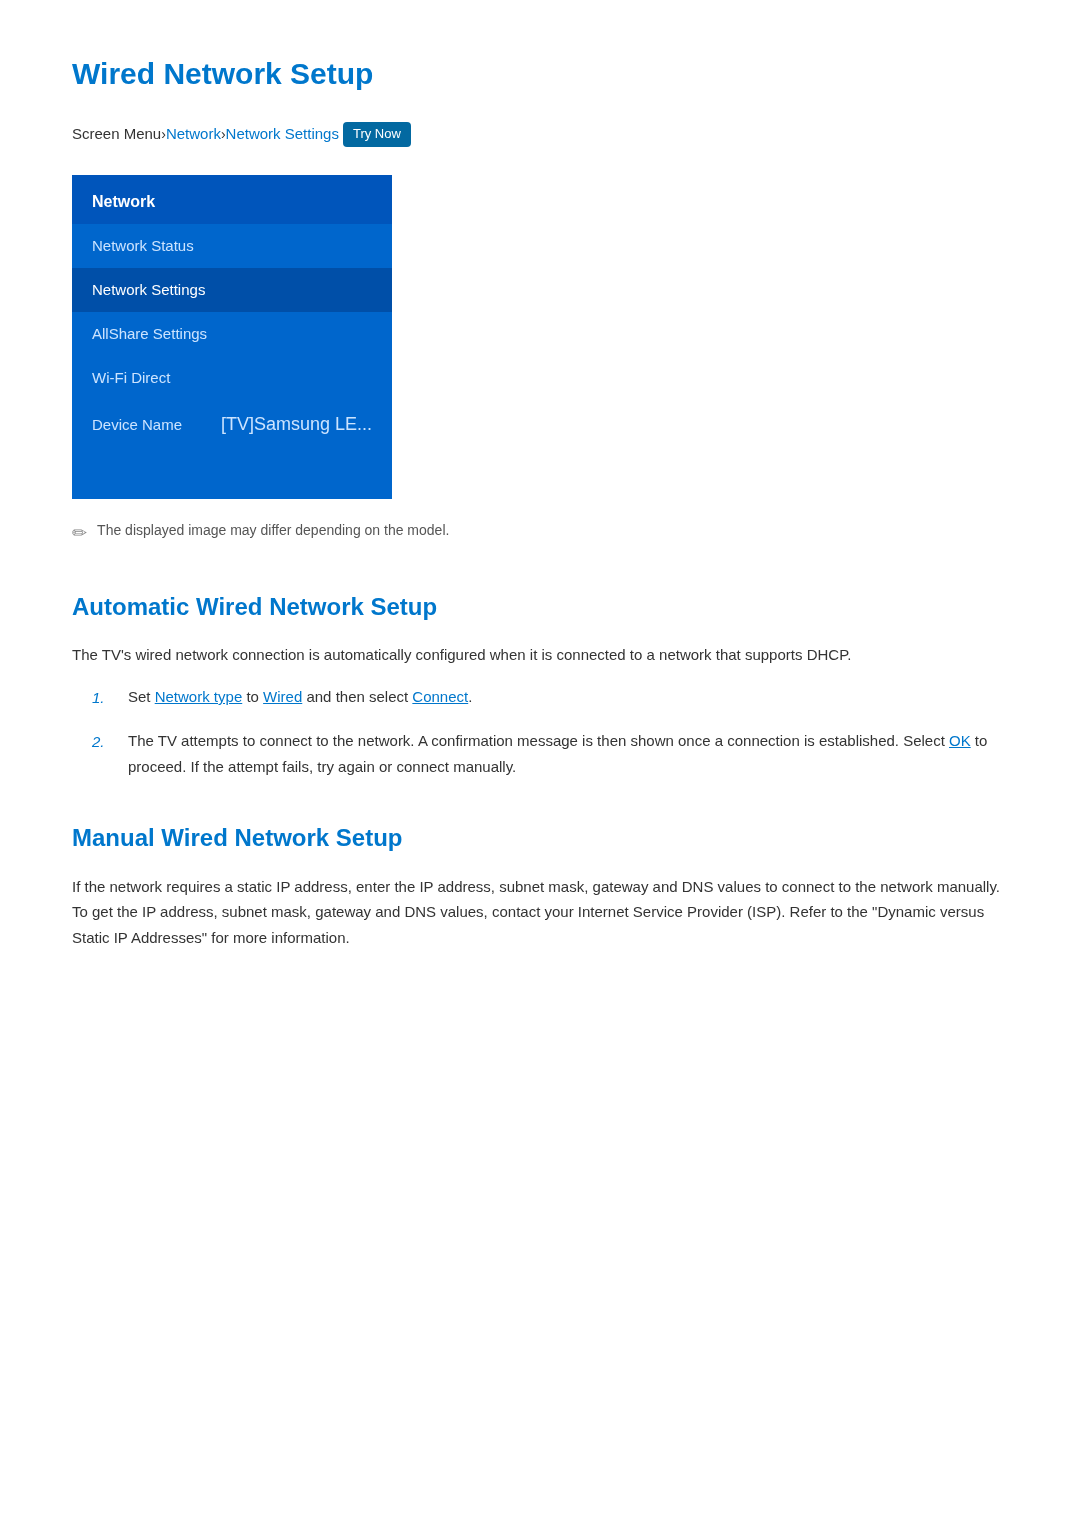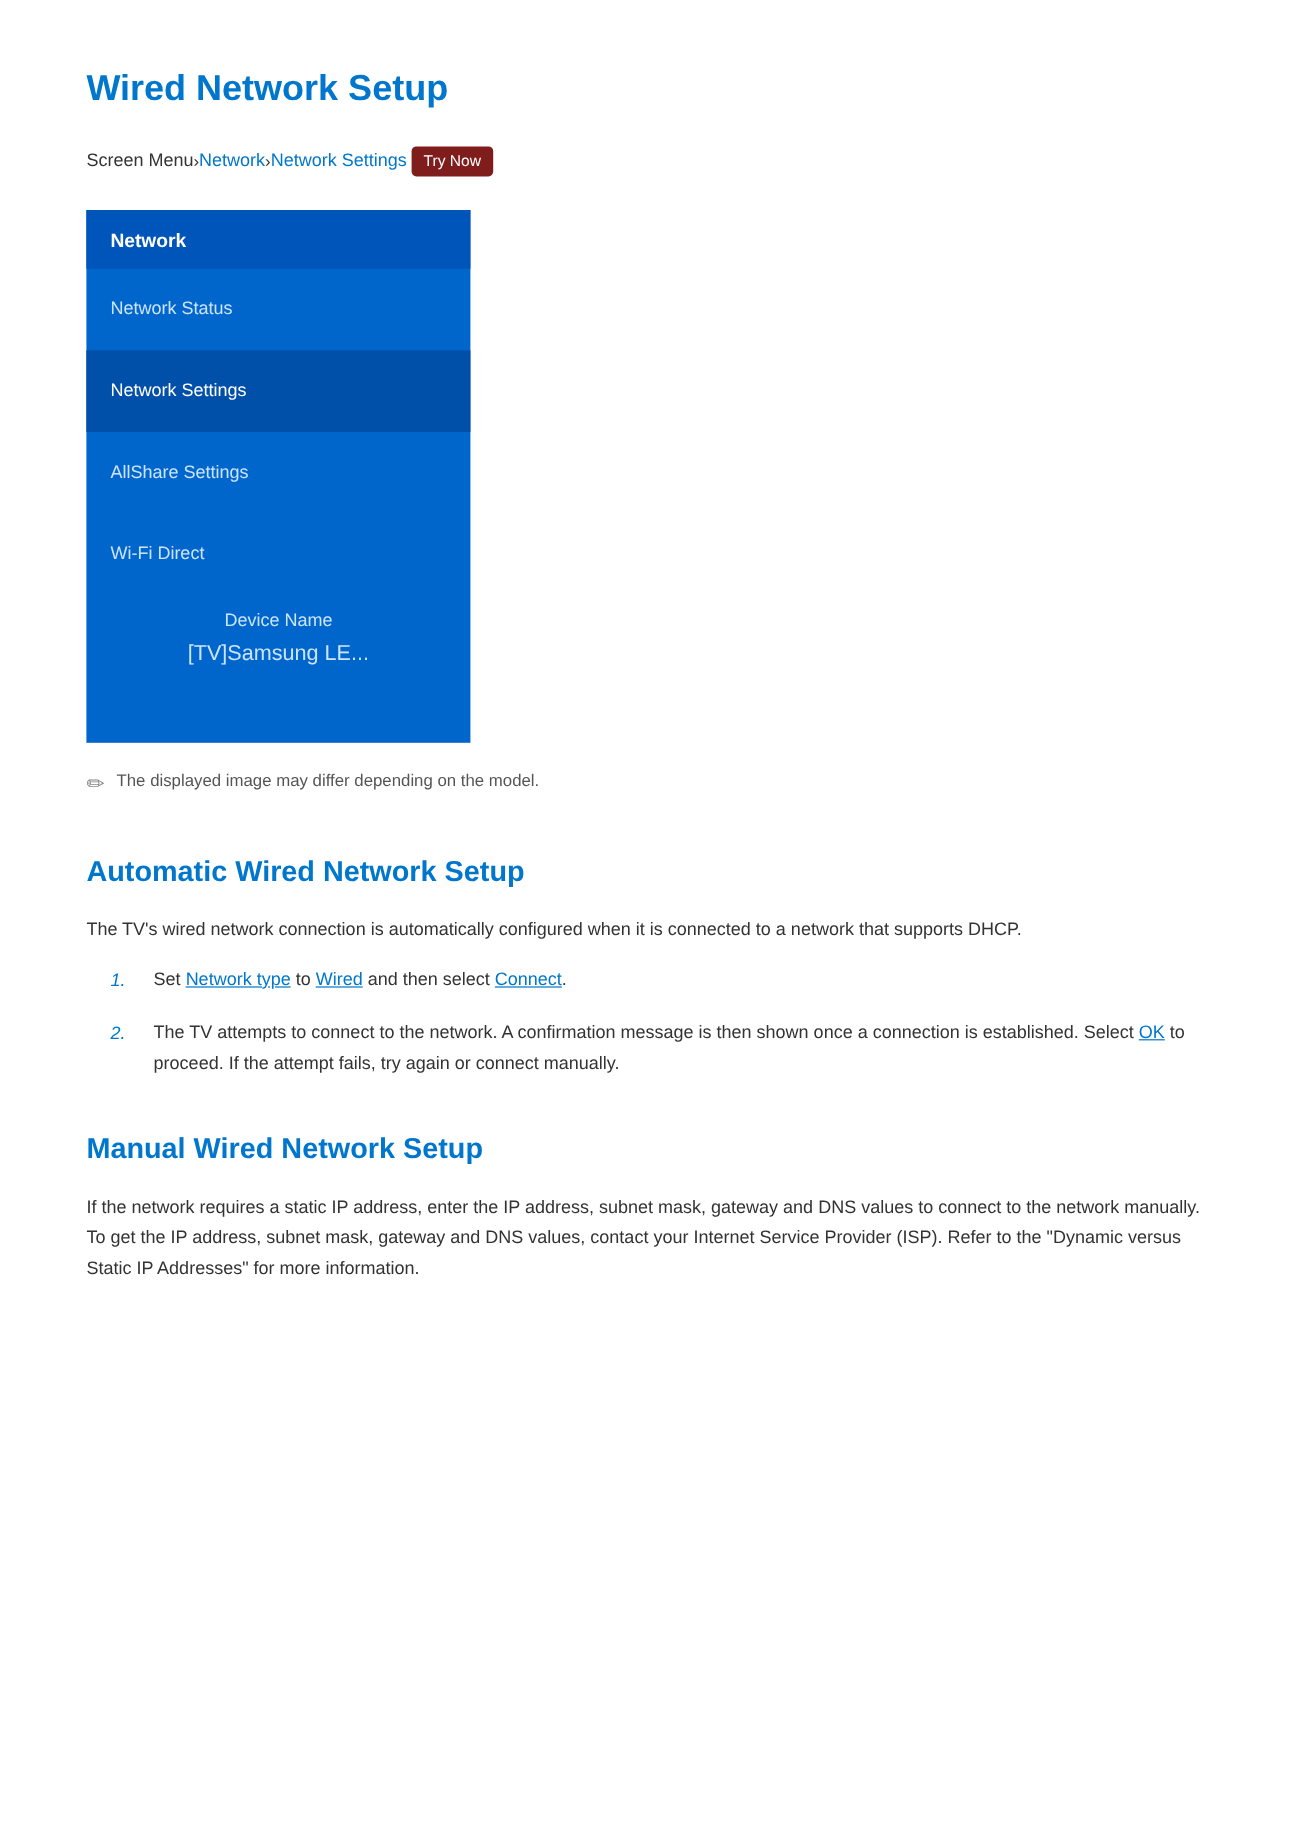--- a/index.html
+++ b/index.html
@@ -40,21 +40,21 @@
       font-size: 14px;
     }
 
     .breadcrumb .link {
       color: #0077cc;
       text-decoration: none;
     }
 
     .try-now-badge {
       display: inline-block;
-      background: #7f1d1d;
+      background: #0369a1;
       color: #ffffff;
       font-size: 13px;
       padding: 2px 10px;
       border-radius: 4px;
       margin-left: 4px;
       font-weight: normal;
     }
 
     .menu-box {
       background: #0066cc;
@@ -66,39 +66,38 @@
 
     .menu-box-title {
       color: #ffffff;
       font-size: 16px;
       font-weight: bold;
       padding: 14px 20px 10px 20px;
       background: #0055bb;
     }
 
     .menu-item {
-      padding: 22px 20px;
+      padding: 10px 20px;
       color: #cce4ff;
       font-size: 15px;
       cursor: pointer;
     }
 
     .menu-item.selected {
       background: #004fa8;
       color: #ffffff;
     }
 
     .menu-item-row {
       display: flex;
       justify-content: space-between;
       align-items: center;
       padding: 10px 20px;
       color: #cce4ff;
       font-size: 15px;
-      flex-direction: column;
     }
 
     .menu-item-row .value {
       color: #cce4ff;
       font-size: 18px;
     }
 
     .menu-spacer {
       height: 50px;
     }

